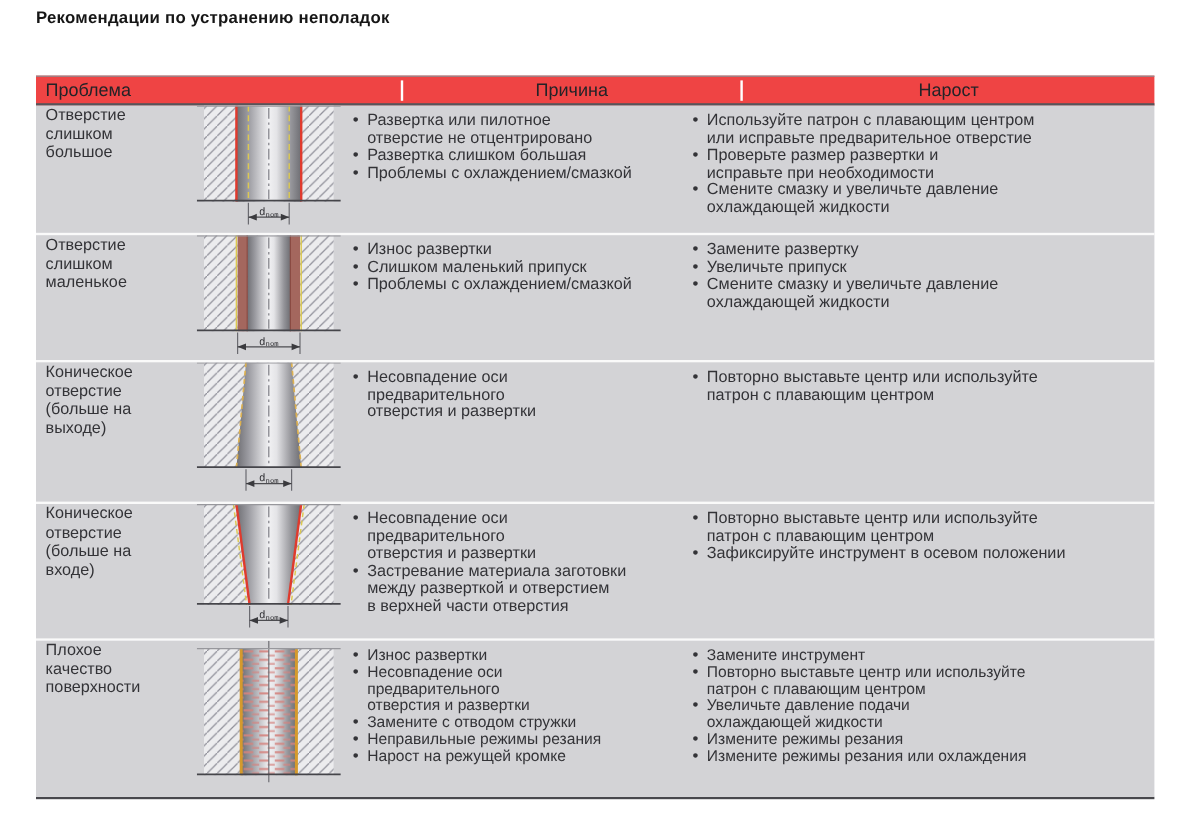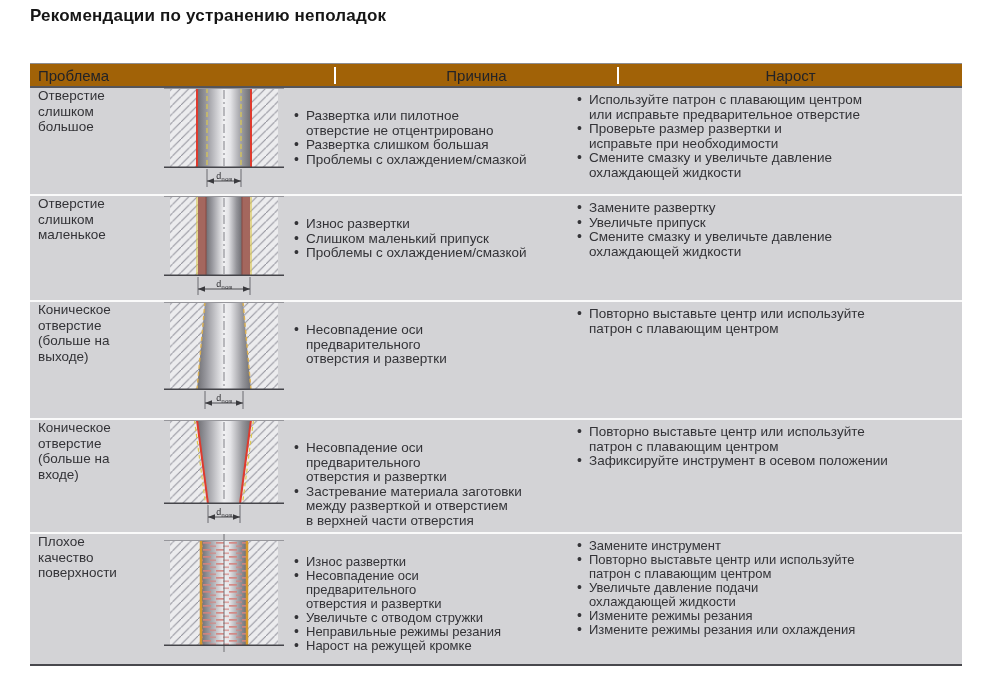--- a/index.html
+++ b/index.html
@@ -1,43 +1,43 @@
 <!DOCTYPE html>
 <html><head>
 <meta charset="utf-8">
 <style>
   html,body{margin:0;padding:0;background:#ffffff;}
   body{width:990px;height:697px;position:relative;font-family:"Liberation Sans",sans-serif;overflow:hidden;}
-  .page-title{position:absolute;left:30px;top:6px;margin:0;font-size:17px;font-weight:bold;color:#161616;letter-spacing:0.2px;}
+  .page-title{position:absolute;left:30px;top:6px;margin:0;font-size:14px;font-weight:bold;color:#161616;letter-spacing:0.2px;}
   .table{position:absolute;left:30px;top:63px;width:932px;}
   .thead{display:flex;align-items:center;height:22px;border-top:1px solid #8d8d92;border-bottom:2px solid #55555a;background:#f8f4d8;}
   .th{font-size:15px;color:#232327;box-sizing:border-box;}
   .th-problem{width:257px;padding-left:8px;text-align:left;}
   .th-cause{width:283px;text-align:center;border-left:2px solid #ffffff;margin-left:47px;}
   .th-solution{flex:1;text-align:center;border-left:2px solid #ffffff;}
   .tbody{border-bottom:2px solid #48484d;}
   .row{display:flex;border-bottom:2px solid #fafafa;}
   .row:last-child{border-bottom:none;}
   .cell-problem{width:257px;box-sizing:border-box;display:flex;align-items:flex-start;}
   .problem-label{width:106px;padding-left:8px;box-sizing:border-box;font-size:13.5px;line-height:15.5px;color:#333337;white-space:pre-line;}
   .illus{flex:1;display:flex;align-items:center;justify-content:flex-end;padding-right:3px;}
-  .cell-cause{width:283px;box-sizing:border-box;padding:5px 2px 8px 6px;margin-top:16px;}
+  .cell-cause{width:283px;box-sizing:border-box;padding:5px 2px 8px 6px;}
   .cell-solution{flex:1;box-sizing:border-box;padding:5px 2px 2px 6px;}
   ul.bullets{margin:0;padding:0;list-style:none;font-size:13.5px;line-height:14.6px;color:#333337;}
   ul.bullets li{position:relative;padding-left:13px;white-space:pre-line;}
   ul.bullets li::before{content:"\2022";position:absolute;left:1px;top:-1px;font-size:14px;}
   .row:nth-child(5) ul.bullets{line-height:14px;font-size:13px;}
 </style>
 </head>
 <body>
 
 <h1 class="page-title">Рекомендации по устранению неполадок</h1>
 
 <div class="table">
-  <div class="thead" style="background: #a16207;">
+  <div class="thead" style="background: #ef4444;">
     <div class="th th-problem">Проблема</div>
     <div class="th th-cause">Причина</div>
     <div class="th th-solution">Нарост</div>
   </div>
   <div class="tbody" id="tbody">
       <div class="row" style="height: 106px; background: rgb(211, 211, 214);">
         <div class="cell-problem">
           <div class="problem-label">Отверстие
 слишком
 большое</div>
@@ -317,21 +317,21 @@
     <line x1="0" y1="111.25" x2="120" y2="111.25" stroke="#45454a" stroke-width="1.5"></line>
             </svg>
           </div>
         </div>
         <div class="cell-cause">
           <ul class="bullets">
             <li>Износ развертки</li>
             <li>Несовпадение оси
 предварительного
 отверстия и развертки</li>
-            <li>Увеличьте с отводом стружки</li>
+            <li>Замените с отводом стружки</li>
             <li>Неправильные режимы резания</li>
             <li>Нарост на режущей кромке</li>
           </ul>
         </div>
         <div class="cell-solution">
           <ul class="bullets">
             <li>Замените инструмент</li>
             <li>Повторно выставьте центр или используйте
 патрон с плавающим центром</li>
             <li>Увеличьте давление подачи

